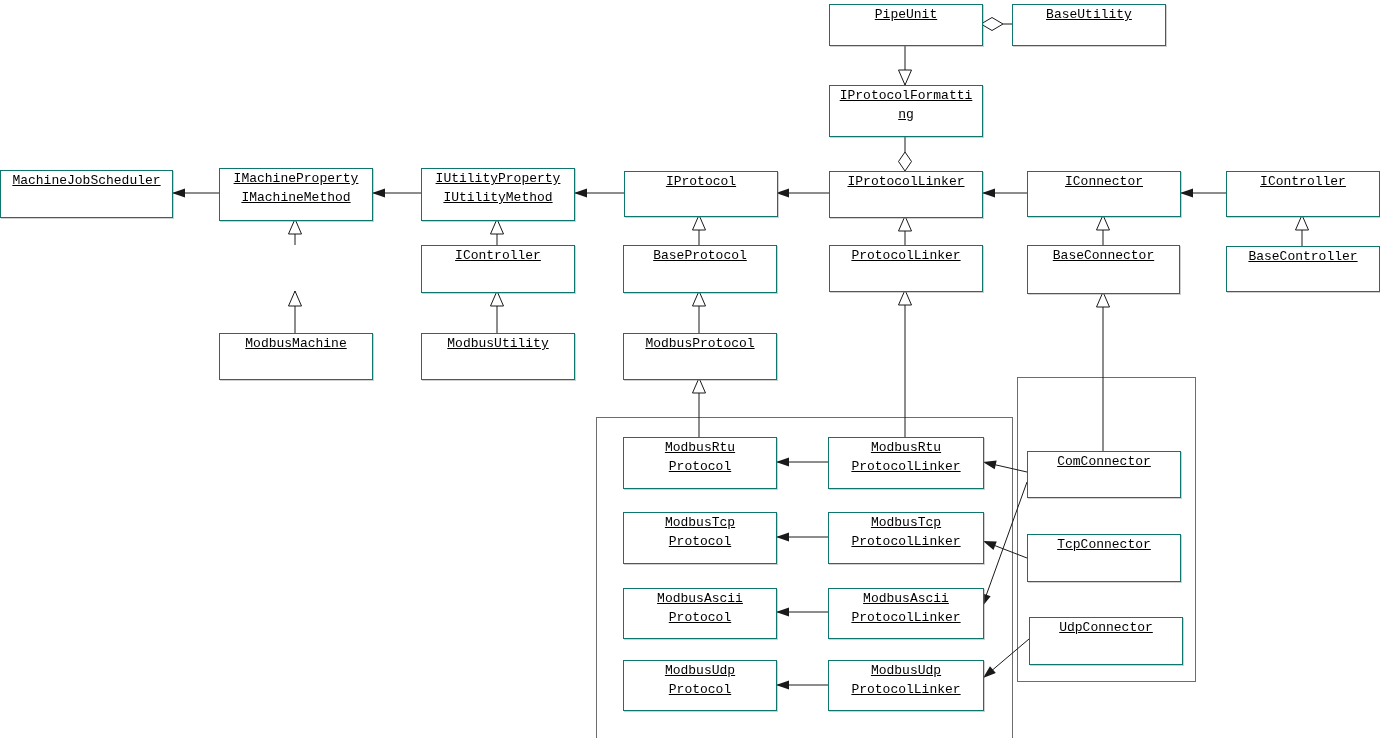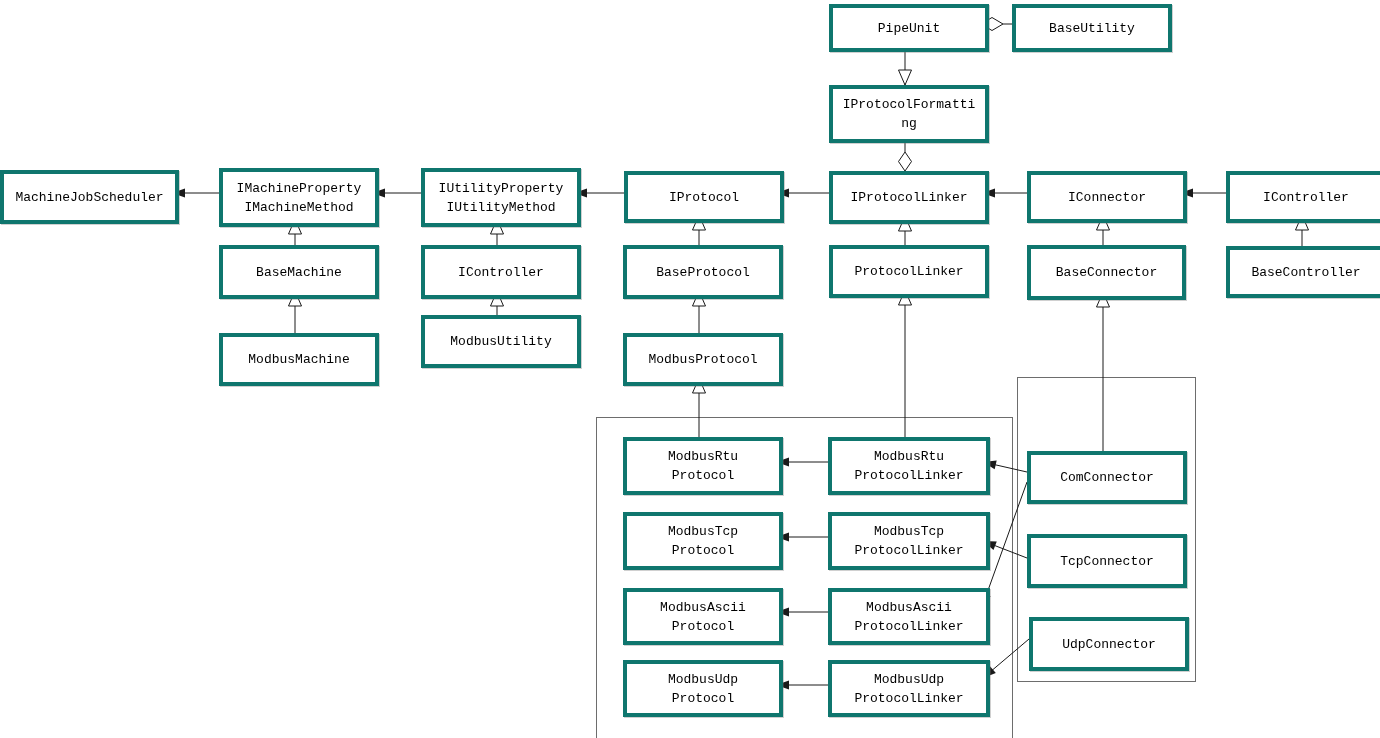--- a/index.html
+++ b/index.html
@@ -1,24 +1,24 @@
 <!DOCTYPE html>
 <html><head>
 <meta charset="utf-8">
 <style>
   html,body{margin:0;padding:0;background:#ffffff;}
   body{width:1380px;height:738px;position:relative;overflow:hidden;
        font-family:"Liberation Mono","DejaVu Sans Mono",monospace;color:#000;}
   .canvas{position:absolute;left:0;top:0;width:1380px;height:738px;}
   .group-frame{position:absolute;border:1px solid #6d6d6d;background:transparent;z-index:1;}
   svg.edges{position:absolute;left:0;top:0;z-index:2;pointer-events:none;}
-  .node{position:absolute;border:4px solid #0f766e;background:#fff;z-index:3;
-        display:flex;flex-direction:column;align-items:center;justify-content:center;
+  .node{position:absolute;border:1px solid #0f766e;background:#fff;z-index:3;
+        display:flex;flex-direction:column;align-items:center;justify-content:flex-start;
         font-size:13px;line-height:19px;text-align:center;letter-spacing:0px;
-        box-shadow:1px 1px 0 rgba(120,120,120,.35);}
+        box-shadow:1px 1px 0 rgba(120,120,120,.35);text-decoration:underline;}
   .node span{display:block;white-space:nowrap;}
 </style>
 </head>
 <body>
 
 <div class="canvas">
 
   <div class="group-frame" style="left:596px;top:417px;width:415px;height:320px"></div>
   <div class="group-frame" style="left:1017px;top:377px;width:177px;height:303px"></div>
 
@@ -101,43 +101,40 @@
   <div class="node" style="left:829px;top:171px;width:152px;height:45px">
     <span>IProtocolLinker</span>
   </div>
   <div class="node" style="left:1027px;top:171px;width:152px;height:44px">
     <span>IConnector</span>
   </div>
   <div class="node" style="left:1226px;top:171px;width:152px;height:44px">
     <span>IController</span>
   </div>
 
-  <div class="node" style="left:219px;top:245px;width:152px;height:46px">
-    <span>BaseMachine</span>
-  </div>
   <div class="node" style="left:421px;top:245px;width:152px;height:46px">
     <span>IController</span>
   </div>
   <div class="node" style="left:623px;top:245px;width:152px;height:46px">
     <span>BaseProtocol</span>
   </div>
   <div class="node" style="left:829px;top:245px;width:152px;height:45px">
     <span>ProtocolLinker</span>
   </div>
   <div class="node" style="left:1226px;top:246px;width:152px;height:44px">
     <span>BaseController</span>
   </div>
   <div class="node" style="left:1027px;top:245px;width:151px;height:47px">
     <span>BaseConnector</span>
   </div>
 
   <div class="node" style="left:219px;top:333px;width:152px;height:45px">
     <span>ModbusMachine</span>
   </div>
-  <div class="node" style="left:421px;top:315px;width:152px;height:45px">
+  <div class="node" style="left:421px;top:333px;width:152px;height:45px">
     <span>ModbusUtility</span>
   </div>
   <div class="node" style="left:623px;top:333px;width:152px;height:45px">
     <span>ModbusProtocol</span>
   </div>
 
   <div class="node" style="left:623px;top:437px;width:152px;height:50px">
     <span>ModbusRtu</span>
     <span>Protocol</span>
   </div>

